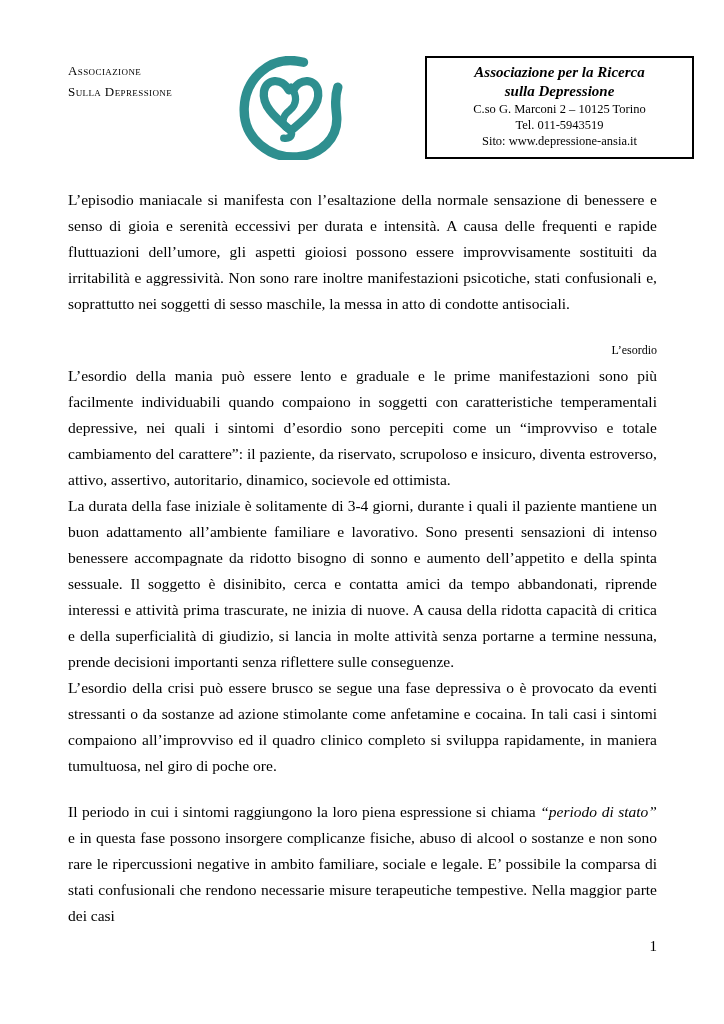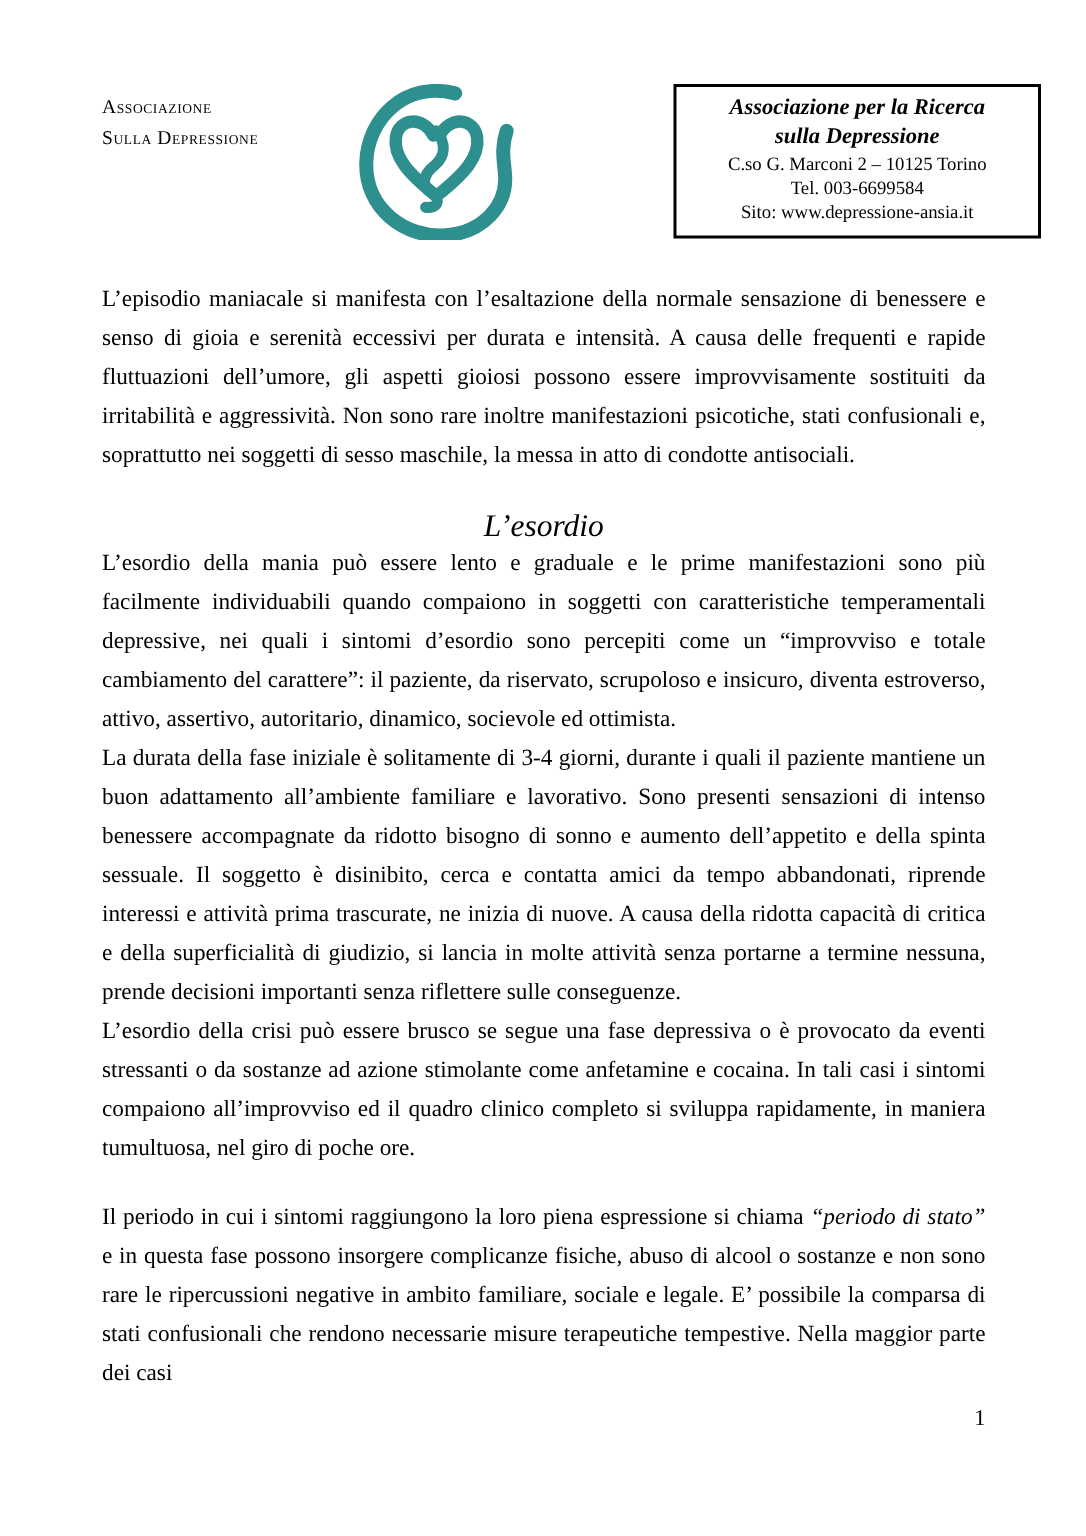--- a/index.html
+++ b/index.html
@@ -15,36 +15,36 @@
   
   .header { display: flex; align-items: flex-start; margin: 56px 30px 0 68px; }
   .logo-text {
     width: 164px; text-align: left; padding-top: 4px;
     color: #000000;
     font-variant: small-caps;
     font-size: 13px; line-height: 21px; letter-spacing: 0.4px;
   }
   .logo-mark { width: 104px; height: 104px; margin-left: 7px; flex: none; }
   .info-box {
-    margin-left: auto; width: 245px;
+    margin-left: auto; width: 269px;
     border: 2px solid #000000;
     text-align: center; padding: 5px 4px 8px;
   }
   .info-box .ib-name { font-weight: bold; font-style: italic; font-size: 15px; line-height: 19px; }
   .info-box .ib-line { font-size: 12.5px; line-height: 16px; }
 
   
   .doc-title { margin: 13px 67px 0 68px; font-size: 17.5px; font-weight: bold; line-height: 22px; }
   .byline { margin: 1px 67px 0 68px; font-style: italic; font-size: 13px; line-height: 17px; }
 
   
   .body { margin: 27px 67px 0 68px; font-size: 15.5px; line-height: 26px; text-align: justify; }
   .body p { margin: 0; }
   .spacer { height: 20px; }
-  .sec-heading { font-style: italic; font-weight: normal; font-size: 21px; line-height: 26px; margin: 0; text-align: center; }
+  .sec-heading { font-weight: normal; font-size: 12px; line-height: 26px; margin: 0; text-align: right; }
   .inline-italic { font-style: italic; }
 
   .page-number { margin: 8px 67px 0 0; text-align: right; font-size: 15px; line-height: 18px; }
 </style>
 </head>
 <body>
 
 <div class="page">
 
   <header class="header">
@@ -61,21 +61,21 @@
 
       <path d="M 52 33 C 59 20 74 22 76 34 C 78 47 67 58 51 71" fill="none" stroke-width="8" stroke-linecap="round" stroke="#2e8f8f"></path>
 
       <path d="M 50 30 C 56 38 56 46 49 52 C 41 58 40 66 47 70 C 53 74 51 80 43 79" fill="none" stroke-width="7" stroke-linecap="round" stroke="#2e8f8f"></path>
     </svg>
 
     <div class="info-box">
       <div class="ib-name">Associazione per la Ricerca</div>
       <div class="ib-name">sulla Depressione</div>
       <div class="ib-line">C.so G. Marconi 2 – 10125 Torino</div>
-      <div class="ib-line">Tel. 003-6699584</div>
+      <div class="ib-line">Tel. 011-5943519</div>
       <div class="ib-line">Sito: www.depressione-ansia.it</div>
     </div>
   </header>
 
 
   <div class="body">
     <p>L’episodio maniacale si manifesta con l’esaltazione della normale sensazione di benessere e senso di gioia e serenità eccessivi per durata e intensità. A causa delle frequenti e rapide fluttuazioni dell’umore, gli aspetti gioiosi possono essere improvvisamente sostituiti da irritabilità e aggressività. Non sono rare inoltre manifestazioni psicotiche, stati confusionali e, soprattutto nei soggetti di sesso maschile, la messa in atto di condotte antisociali.</p>
 
     <div class="spacer"></div>
     <h2 class="sec-heading">L’esordio</h2>

